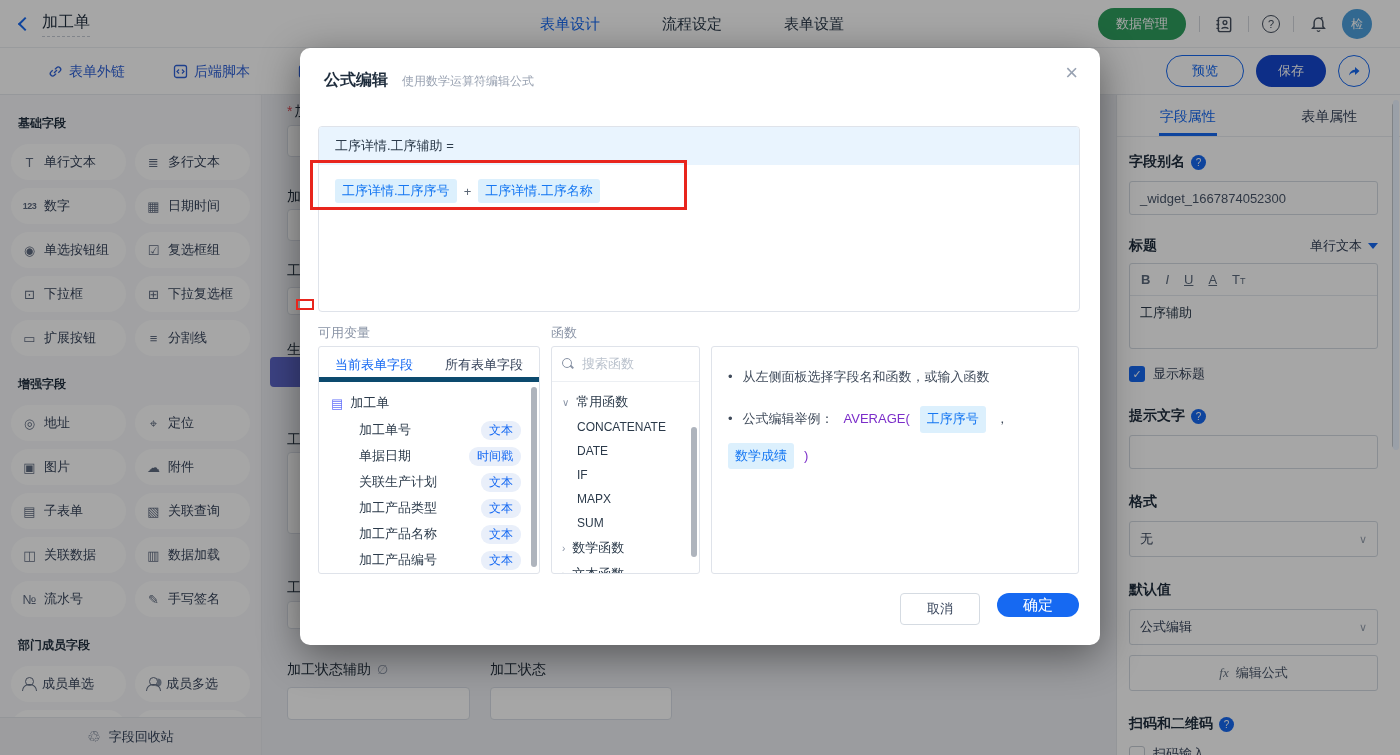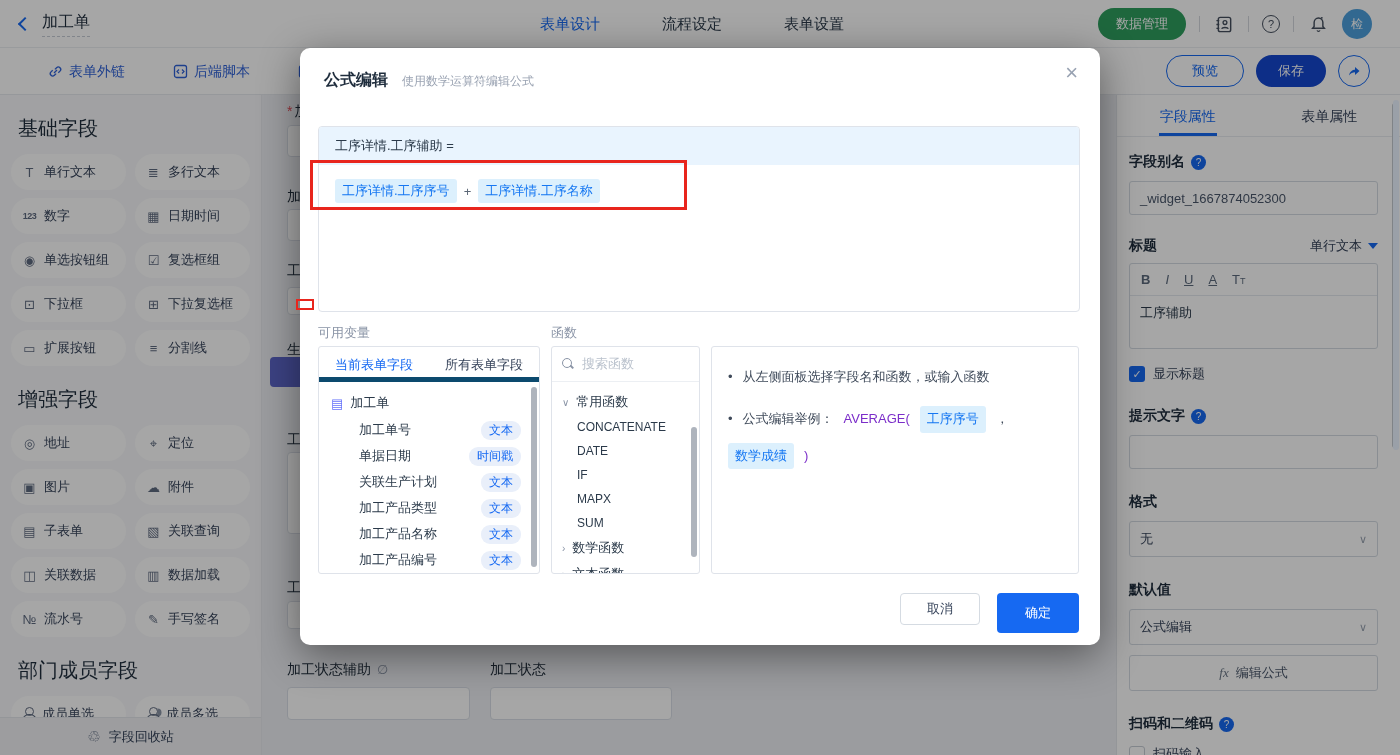--- a/index.html
+++ b/index.html
@@ -26,21 +26,21 @@
   .tb-left { position:absolute; left:48px; top:0; height:47px; display:flex; gap:48px; align-items:center; font-size:14px; color:#2f62d8; }
   .tb-item { display:flex; align-items:center; gap:6px; }
   .tb-item svg { display:block; }
   .tb-right { position:absolute; right:30px; top:7px; display:flex; gap:12px; }
   .btn-preview { width:78px; height:32px; border:1px solid #1669f2; color:#1669f2; background:#fff; border-radius:16px; font-size:13px; display:flex; align-items:center; justify-content:center; }
   .btn-save { width:70px; height:32px; background:#1548cf; color:#fff; border-radius:16px; font-size:13px; display:flex; align-items:center; justify-content:center; }
   .btn-share { width:32px; height:32px; border:1px solid #1669f2; border-radius:50%; background:#fff; display:flex; align-items:center; justify-content:center; }
 
   
   .sidebar { position:absolute; top:95px; left:0; width:262px; bottom:0; background:#f7f8fa; border-right:1px solid #e8eaee; padding:0 11px; overflow:hidden; }
-  .sec-title { font-size:20px; font-weight:normal; color:#1f2d3d; margin:20px 7px 12px; }
+  .sec-title { font-size:12px; font-weight:bold; color:#1f2d3d; margin:20px 7px 12px; }
   .pills { display:grid; grid-template-columns:1fr 1fr; gap:8px 9px; }
   .pill { height:36px; background:#fff; border-radius:18px; display:flex; align-items:center; padding:0 11px; gap:7px; font-size:13px; color:#36435a; }
   .pill .ic { min-width:15px; text-align:center; color:#5f6b80; font-size:13px; flex:none; line-height:1; }
   .pill .ic.num { font-size:9px; font-weight:bold; letter-spacing:-0.5px; }
   .icon-person { position:relative; width:13px; height:14px; flex:none; }
   .icon-person::before { content:""; position:absolute; left:3px; top:0; width:7px; height:7px; border:1.5px solid #5f6b80; border-radius:50%; }
   .icon-person::after { content:""; position:absolute; left:0; bottom:0; width:13px; height:6px; border:1.5px solid #5f6b80; border-bottom:none; border-radius:7px 7px 0 0; }
   .icon-person.multi::before { box-shadow:4px 1px 0 -0.5px #8b95a6; }
   .cut-row { height:10px; overflow:hidden; margin-top:8px; }
   .recycle { position:absolute; left:0; right:0; bottom:0; height:38px; background:#f1f2f5; border-top:1px solid #e4e7ec; display:flex; align-items:center; justify-content:center; gap:8px; font-size:13px; color:#36435a; }
@@ -116,21 +116,21 @@
   .flist { padding-top:7px; font-size:13px; }
   .fgroup { display:flex; gap:7px; padding:4px 10px; color:#2b3a4a; align-items:center; }
   .fchev { color:#8a94a6; font-size:10px; }
   .fitem { padding:5px 10px 5px 25px; color:#2b3a4a; font-size:12px; }
   .fscroll { position:absolute; right:2px; top:80px; width:6px; height:130px; background:#aeb4bd; border-radius:3px; }
   .tips { position:absolute; left:411px; top:298px; width:368px; height:228px; border:1px solid #dfe3ea; border-radius:3px; background:#fff; padding:20px 16px; font-size:13px; color:#3f4a5a; }
   .tip { display:flex; gap:10px; margin-bottom:18px; align-items:center; flex-wrap:wrap; line-height:1.6; }
   .dot { color:#3f4a5a; }
   .tfn { color:#7b2dc9; }
   .m-cancel { position:absolute; left:600px; top:545px; width:80px; height:32px; border:1px solid #d5dbe2; border-radius:4px; background:#fff; font-size:13px; color:#36435a; display:flex; align-items:center; justify-content:center; }
-  .m-ok { position:absolute; left:697px; top:545px; width:82px; height:40px; border-radius:4px; background:#1669f2; color:#fff; font-size:13px; display:flex; align-items:center; justify-content:center; }
+  .m-ok { position:absolute; left:697px; top:545px; width:82px; height:24px; border-radius:14px; background:#1669f2; color:#fff; font-size:15px; display:flex; align-items:center; justify-content:center; }
   .red-mark { position:absolute; left:296px; top:299px; width:18px; height:11px; border:2px solid #e8251d; z-index:60; }
   .page-scroll { position:absolute; right:1px; top:100px; width:6px; height:350px; background:#9aa0a8; border-radius:3px; z-index:45; }
 </style>
 </head>
 <body>
 
 <div class="topbar">
   <div class="back-wrap">
     <span class="chev-left"></span>
     <span class="back-title">加工单</span>

